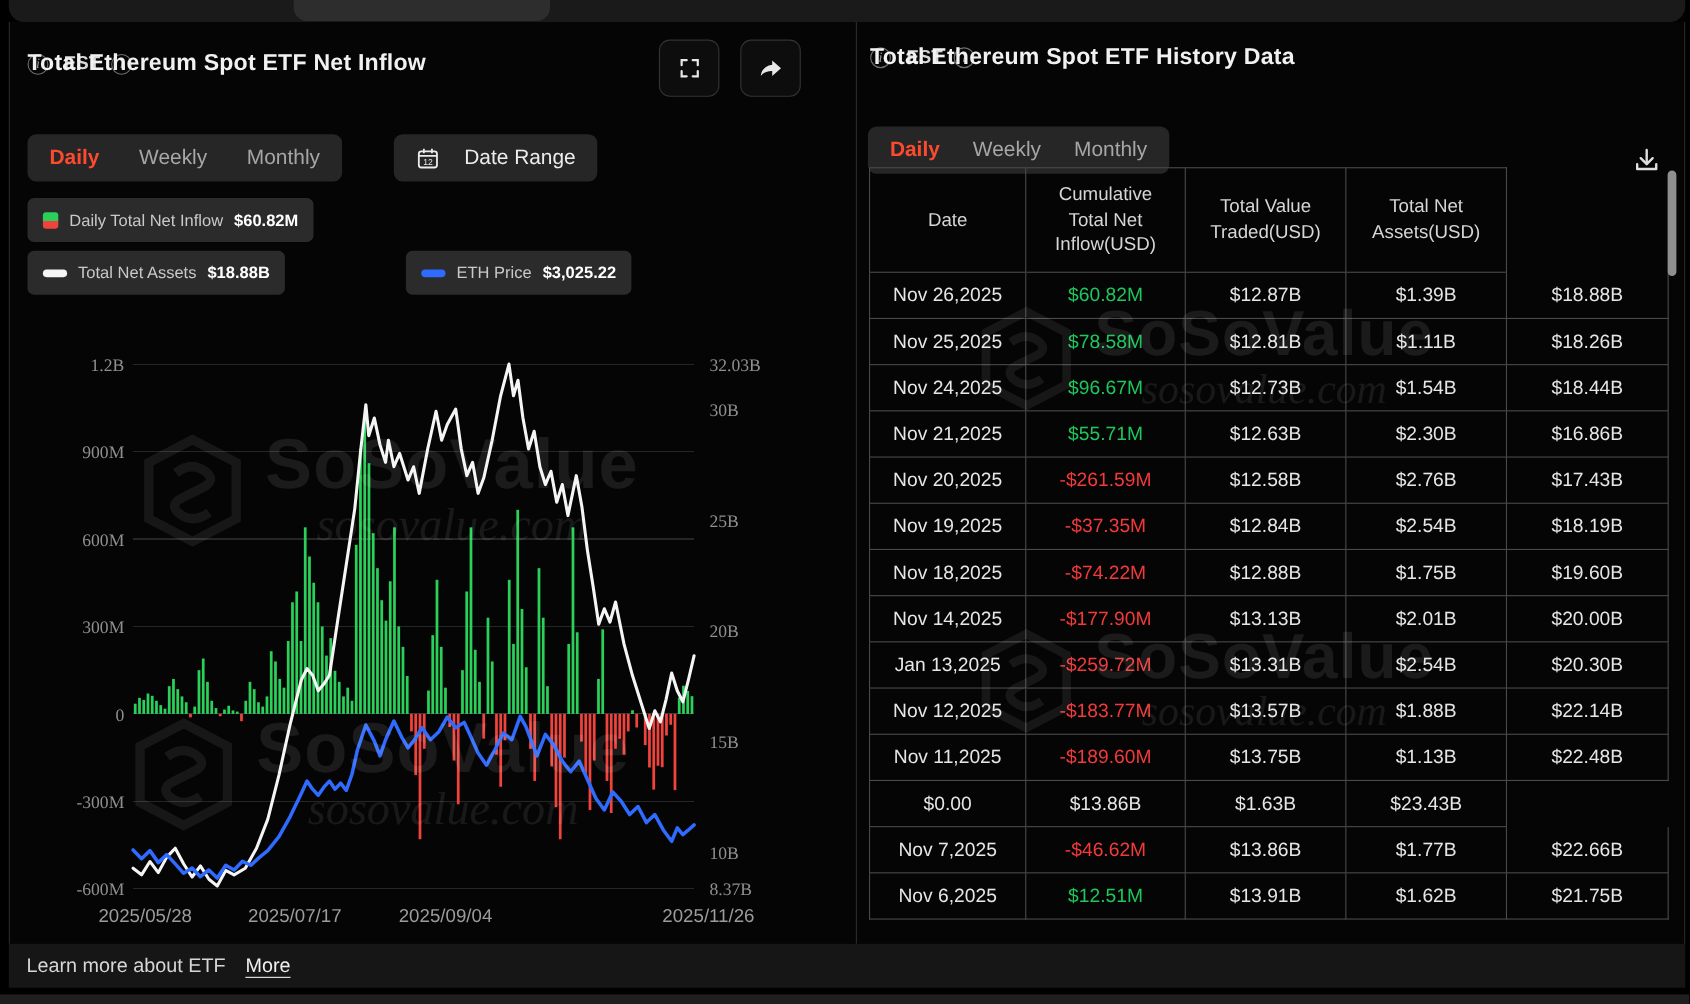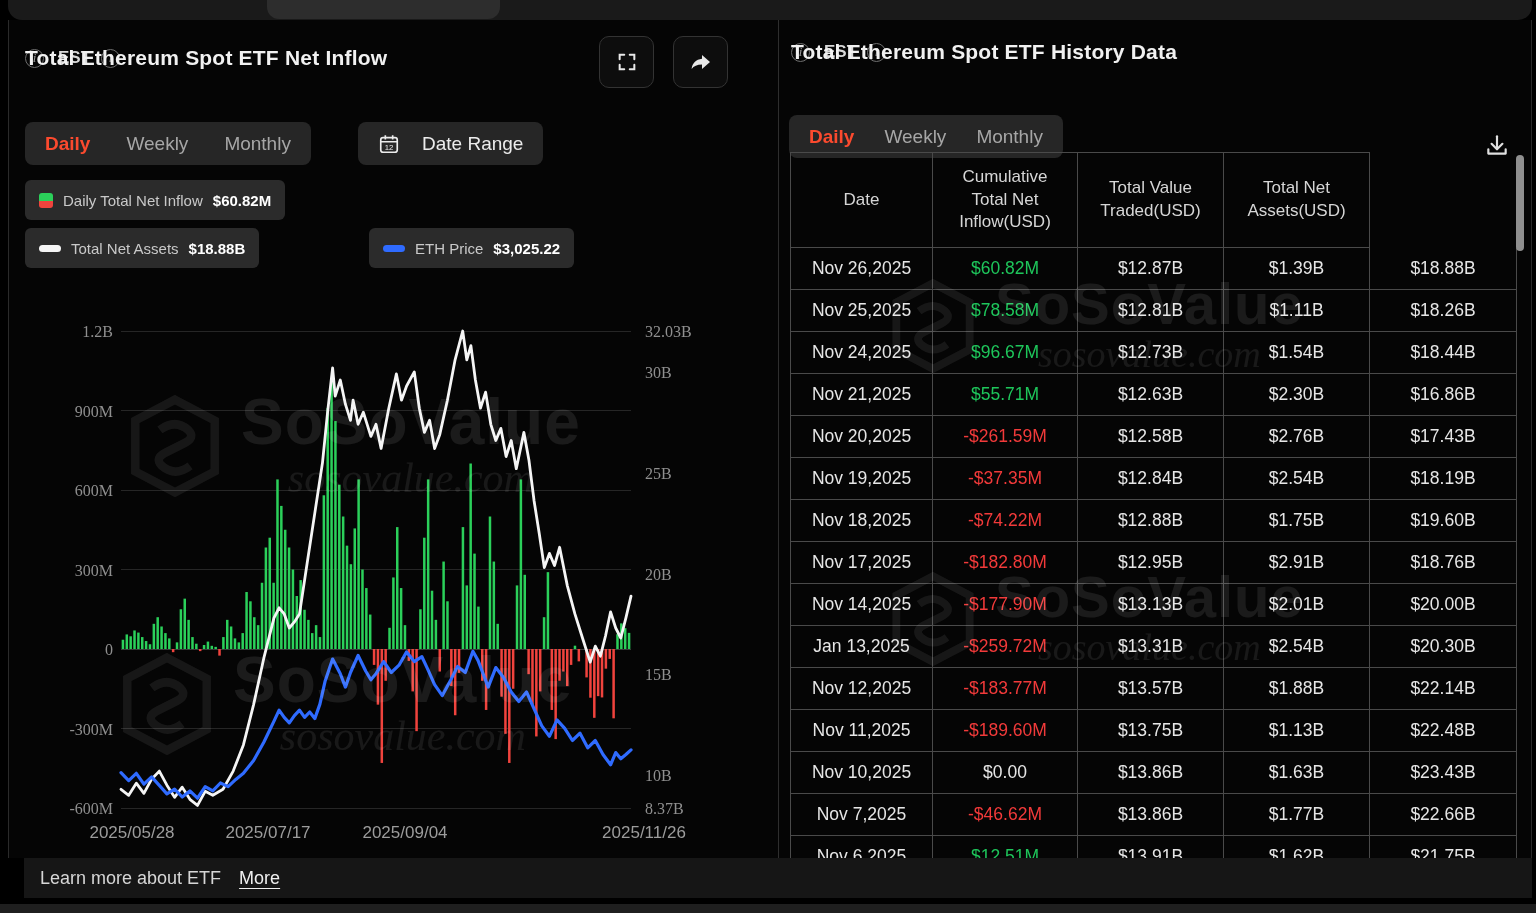--- a/index.html
+++ b/index.html
@@ -54,21 +54,21 @@
   .t-body .t-cell { height:42px; }
   .val-pos { color:#1ec65b !important; }
   .val-neg { color:#f23a3a !important; }
 
   .v-scrollbar { position:absolute; left:737px; top:132px; width:8px; height:726px; }
   .v-scrollbar .thumb { position:absolute; left:0; top:3px; width:8px; height:96px; background:#8f8f8f; border-radius:4px; }
 
   .dl-btn { position:absolute; left:700px; top:108px; width:36px; height:36px; display:flex; align-items:center; justify-content:center; color:#e0e0e0; cursor:pointer; }
 
   
-  .footer-bar { position:absolute; left:24px; right:4px; top:858px; height:40px; background:#161616; display:flex; align-items:center; padding-left:16px; font-size:18px; color:#d6d6d6; }
+  .footer-bar { position:absolute; left:8px; right:4px; top:858px; height:40px; background:#161616; display:flex; align-items:center; padding-left:16px; font-size:18px; color:#d6d6d6; }
   .footer-bar .more-link { margin-left:18px; color:#efefef; text-decoration:underline; text-underline-offset:4px; cursor:pointer; }
   .bottom-strip { position:absolute; left:0; right:0; top:904px; height:9px; background:#1f1f1f; }
 </style>
 </head>
 <body>
 
 <div class="page">
 
   <div class="top-bar">
     <div class="top-tab"></div>
@@ -393,27 +393,20 @@
               <div class="t-cell">$18.19B</div>
             </div>
             <div class="t-row">
               <div class="t-cell">Nov 18,2025</div>
               <div class="t-cell val-neg">-$74.22M</div>
               <div class="t-cell">$12.88B</div>
               <div class="t-cell">$1.75B</div>
               <div class="t-cell">$19.60B</div>
             </div>
             <div class="t-row">
-              <div class="t-cell">Nov 17,2025</div>
-              <div class="t-cell val-neg">-$182.80M</div>
-              <div class="t-cell">$12.95B</div>
-              <div class="t-cell">$2.91B</div>
-              <div class="t-cell">$18.76B</div>
-            </div>
-            <div class="t-row">
               <div class="t-cell">Nov 14,2025</div>
               <div class="t-cell val-neg">-$177.90M</div>
               <div class="t-cell">$13.13B</div>
               <div class="t-cell">$2.01B</div>
               <div class="t-cell">$20.00B</div>
             </div>
             <div class="t-row">
               <div class="t-cell">Jan 13,2025</div>
               <div class="t-cell val-neg">-$259.72M</div>
               <div class="t-cell">$13.31B</div>
@@ -428,21 +421,20 @@
               <div class="t-cell">$22.14B</div>
             </div>
             <div class="t-row">
               <div class="t-cell">Nov 11,2025</div>
               <div class="t-cell val-neg">-$189.60M</div>
               <div class="t-cell">$13.75B</div>
               <div class="t-cell">$1.13B</div>
               <div class="t-cell">$22.48B</div>
             </div>
             <div class="t-row">
-              <div class="t-cell">Nov 10,2025</div>
               <div class="t-cell">$0.00</div>
               <div class="t-cell">$13.86B</div>
               <div class="t-cell">$1.63B</div>
               <div class="t-cell">$23.43B</div>
             </div>
             <div class="t-row">
               <div class="t-cell">Nov 7,2025</div>
               <div class="t-cell val-neg">-$46.62M</div>
               <div class="t-cell">$13.86B</div>
               <div class="t-cell">$1.77B</div>

